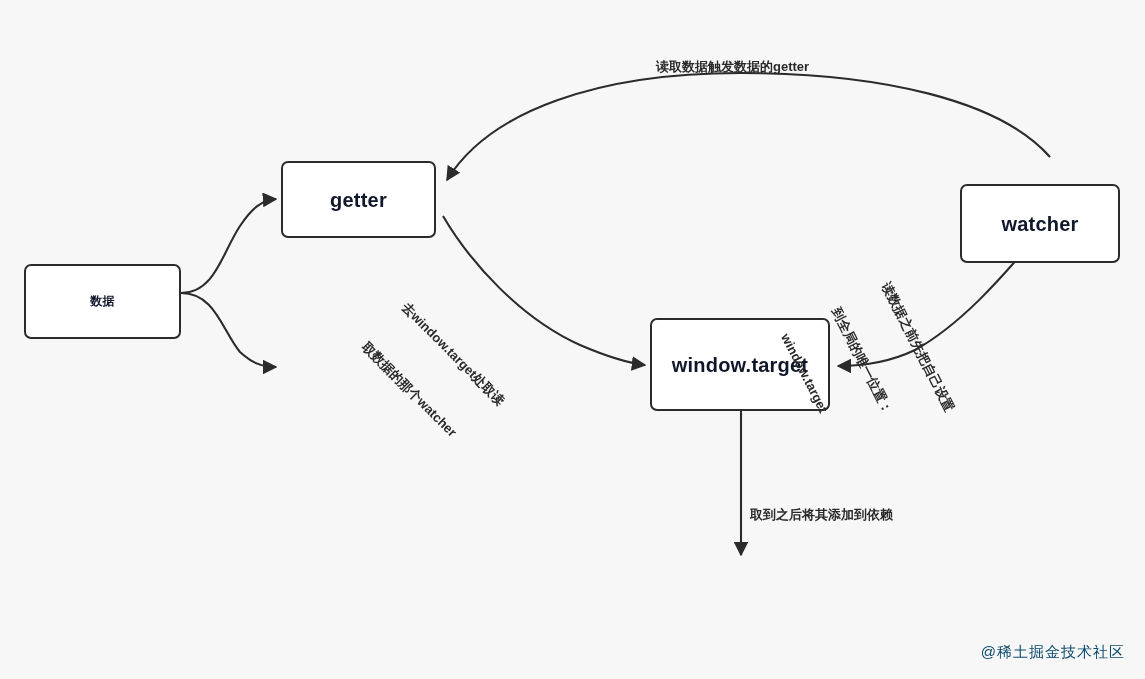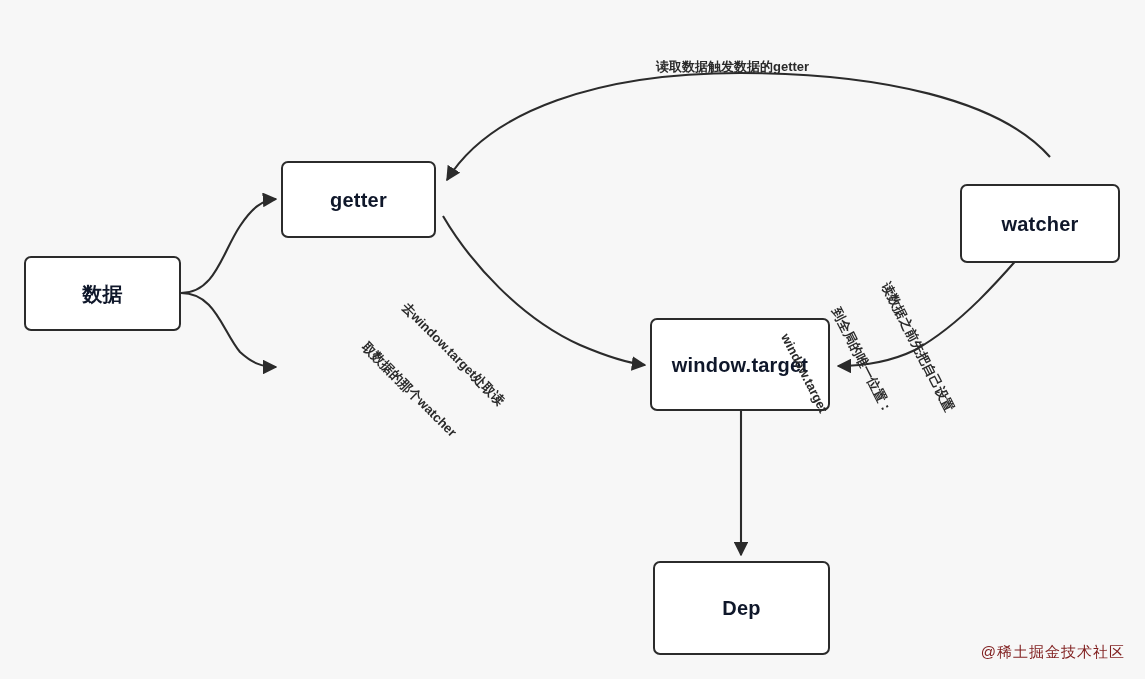--- a/index.html
+++ b/index.html
@@ -55,21 +55,21 @@
   }
   .edge-label.rot-right {
     transform-origin: left top;
     transform: rotate(63deg);
     text-align: left;
   }
   #watermark {
     position: absolute;
     right: 20px;
     bottom: 17px;
-    color: #7f1d1d;
+    color: #0c4a6e;
     font-size: 15px;
     letter-spacing: 1px;
     font-weight: normal;
     user-select: none;
   }
 </style>
 </head>
 <body>
 
 <div id="canvas">
@@ -87,52 +87,50 @@
 
     <path d="M 1050 157 C 1000 100, 880 73, 740 73 C 600 73, 490 110, 447 180" fill="none" stroke="#2b2b2b" stroke-width="2.1" marker-end="url(#arrow)"></path>
 
     <path d="M 443 216 C 470 262, 520 318, 580 345 C 608 357, 628 363, 645 365" fill="none" stroke="#2b2b2b" stroke-width="2.1" marker-end="url(#arrow)"></path>
 
     <path d="M 1037 236 C 1000 280, 960 325, 915 350 C 890 362, 862 366, 838 366" fill="none" stroke="#2b2b2b" stroke-width="2.1" marker-end="url(#arrow)"></path>
 
     <path d="M 741 411 L 741 555" fill="none" stroke="#2b2b2b" stroke-width="2.1" marker-end="url(#arrow)"></path>
   </svg>
 
-  <div class="node" style="left:24px; top:256px; width:157px; height:75px; font-size:20px;">
+  <div class="node" style="left:24px; top:264px; width:157px; height:75px; font-size:12px;">
     <span class="node-label">数据</span>
   </div>
 
   <div class="node" style="left:281px; top:161px; width:155px; height:77px; font-size:20px;">
     <span class="node-label">getter</span>
   </div>
 
 
   <div class="node" style="left:650px; top:318px; width:180px; height:93px; font-size:20px;">
     <span class="node-label">window.target</span>
   </div>
 
-  <div class="node" style="left:653px; top:561px; width:177px; height:94px; font-size:20px;">
-    <span class="node-label">Dep</span>
-  </div>
 
   <div class="node" style="left:960px; top:156px; width:160px; height:79px; font-size:20px;margin-top:28px;">
     <span class="node-label">watcher</span>
   </div>
 
   <div class="edge-label" style="left:656px; top:58px; width:200px;">读取数据触发数据的getter</div>
 
   <div class="edge-label rot-left" style="left:437px; top:272px;">
     <div>去window.target处取读</div>
     <div>取数据的那个watcher</div>
   </div>
 
   <div class="edge-label rot-right" style="left:927px; top:262px;">
     <div>读数据之前先把自己设置</div>
     <div>到全局的唯一位置：</div>
     <div>window.target</div>
   </div>
 
   <div class="edge-label" style="left:750px; top:468px; width:176px;">
+    <div>取到之后将其添加到依赖</div>
   </div>
 
   <div id="watermark">@稀土掘金技术社区</div>
 
 </div>
 
 </body></html>

